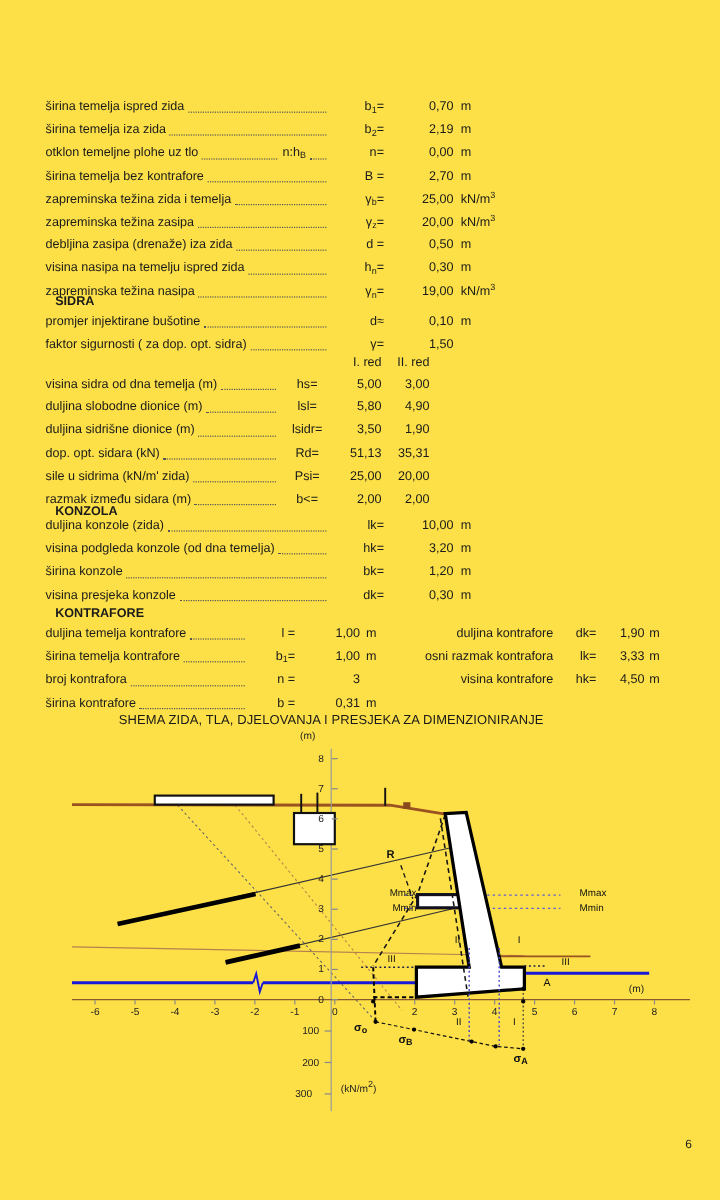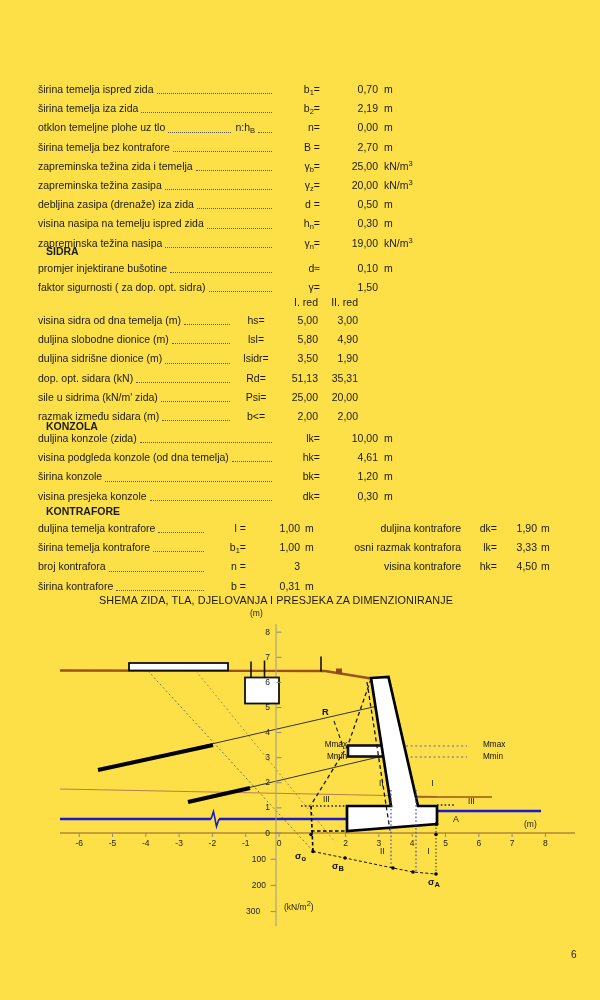--- a/index.html
+++ b/index.html
@@ -191,21 +191,21 @@
         <span class="lbl">duljina konzole (zida)</span>
         <span class="dots"></span>
         <span class="sym">lk=</span>
         <span class="val">10,00</span>
         <span class="unit">m</span>
       </div>
       <div class="row">
         <span class="lbl">visina podgleda konzole (od dna temelja)</span>
         <span class="dots"></span>
         <span class="sym">hk=</span>
-        <span class="val">4,61</span>
+        <span class="val">3,20</span>
         <span class="unit">m</span>
       </div>
       <div class="row">
         <span class="lbl">širina konzole</span>
         <span class="dots"></span>
         <span class="sym">bk=</span>
         <span class="val">1,20</span>
         <span class="unit">m</span>
       </div>
       <div class="row">

